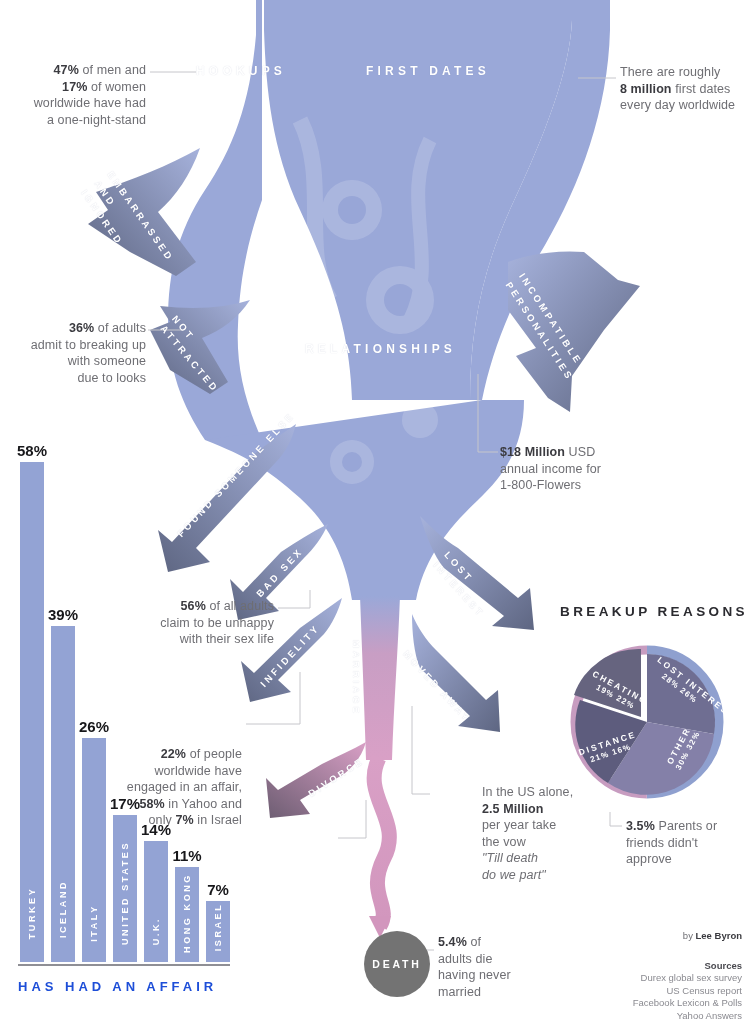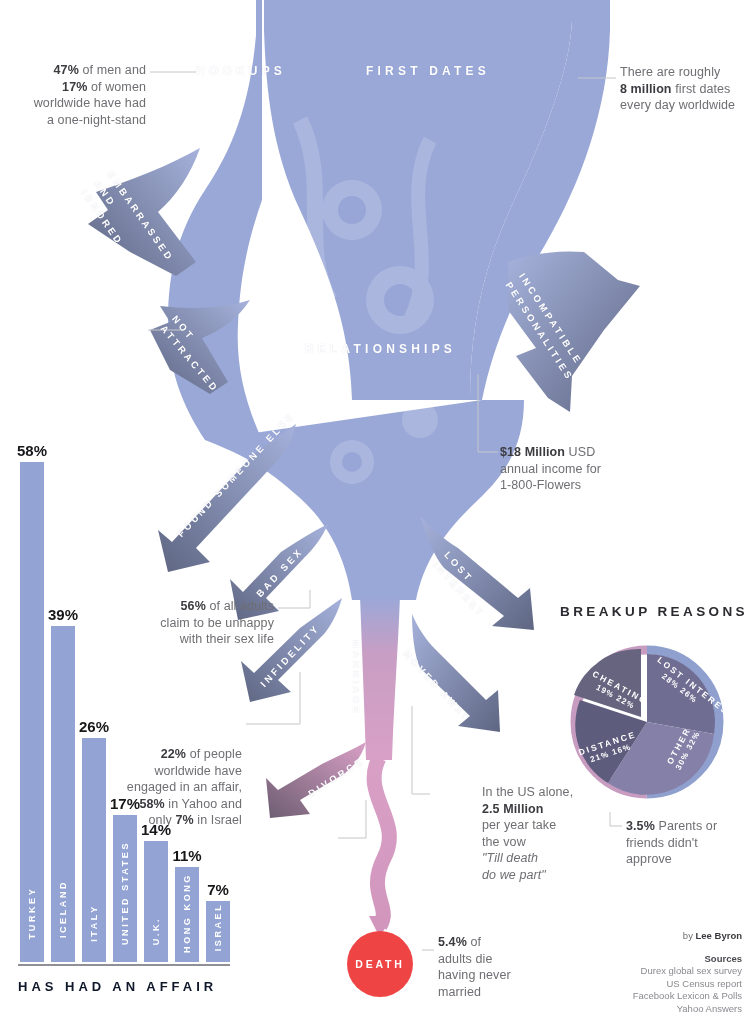--- a/index.html
+++ b/index.html
@@ -53,47 +53,47 @@
     position: absolute; bottom: 6px; left: 50%;
     transform: translateX(-50%) rotate(-90deg);
     transform-origin: center;
     color: #fff; font-size: 9px; font-weight: bold; letter-spacing: 2.6px;
     white-space: nowrap;
   }
   .barname-wrap { position: absolute; bottom: 0; left: 0; width: 24px; height: 120px; overflow: visible; }
   #baseline { position: absolute; left: 4px; bottom: 38px; width: 212px; height: 2px; background: #8f8f95; }
   #barcaption {
     position: absolute; left: 4px; bottom: 10px; width: 220px;
-    font-size: 13px; font-weight: bold; letter-spacing: 4px; color: #0f172a;
+    font-size: 13px; font-weight: bold; letter-spacing: 4px; color: #1d4ed8;
   }
 
   
   #pie-wrap { position: absolute; left: 540px; top: 596px; width: 214px; height: 210px; }
   #pietitle {
     position: absolute; left: 20px; top: 8px; width: 200px;
     font-size: 13.5px; font-weight: bold; letter-spacing: 3.4px; color: #2b2b30;
     white-space: nowrap;
   }
   .pielbl {
     position: absolute; color: #fff; font-weight: bold; font-size: 8.5px;
     letter-spacing: 2.2px; white-space: nowrap; text-align: center;
   }
   .pielbl .pct { display: block; letter-spacing: 1.2px; font-size: 8px; margin-top: 1px; }
 
   
   #death {
-    position: absolute; left: 347px; top: 931px; width: 66px; height: 66px;
-    border-radius: 50%; background: #ef4444;
+    position: absolute; left: 364px; top: 931px; width: 66px; height: 66px;
+    border-radius: 50%; background: #737373;
     color: #fff; font-weight: bold; font-size: 10.5px; letter-spacing: 2.8px;
     display: flex; align-items: center; justify-content: center;
   }
 
   
   #credits { position: absolute; right: 12px; top: 930px; width: 180px; text-align: right; font-size: 9.5px; line-height: 12.5px; color: #8a8a90; }
-  #credits .by { color: #6e6e73; margin-bottom: 10px; }
+  #credits .by { color: #6e6e73; margin-bottom: 17px; }
   #credits .by b { color: #3b3b40; }
   #credits .srchead { font-weight: bold; color: #4a4a50; }
 </style>
 </head>
 <body>
 
 <div id="stage">
 
   <svg class="flowlayer" viewBox="0 0 754 1024">
     <defs>
@@ -262,20 +262,26 @@
     <div>worldwide have had</div>
     <div>a one-night-stand</div>
   </div>
 
   <div class="anno l" style="left:620px; top:64px; width:132px;">
     <div>There are roughly</div>
     <div><b>8 million</b><span> first dates</span></div>
     <div>every day worldwide</div>
   </div>
 
+  <div class="anno r" style="left:6px; top:320px; width:140px;">
+    <div><b>36%</b><span> of adults</span></div>
+    <div>admit to breaking up</div>
+    <div>with someone</div>
+    <div>due to looks</div>
+  </div>
 
   <div class="anno l" style="left:500px; top:444px; width:160px;">
     <div><b>$18 Million</b><span> USD</span></div>
     <div>annual income for</div>
     <div>1-800-Flowers</div>
   </div>
 
   <div class="anno r" style="left:140px; top:598px; width:134px;">
     <div><b>56%</b><span> of all adults</span></div>
     <div>claim to be unhappy</div>

